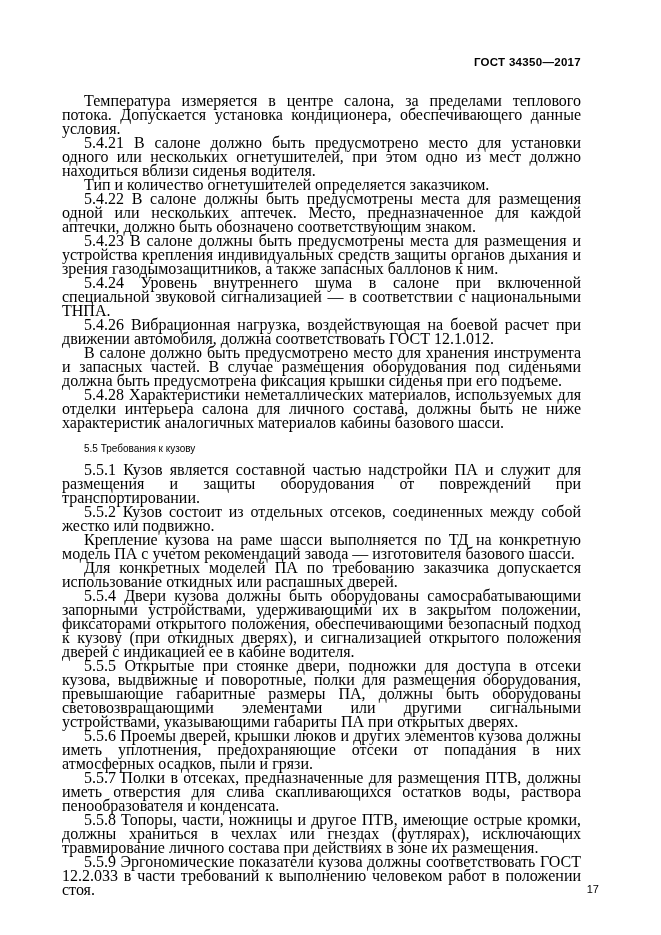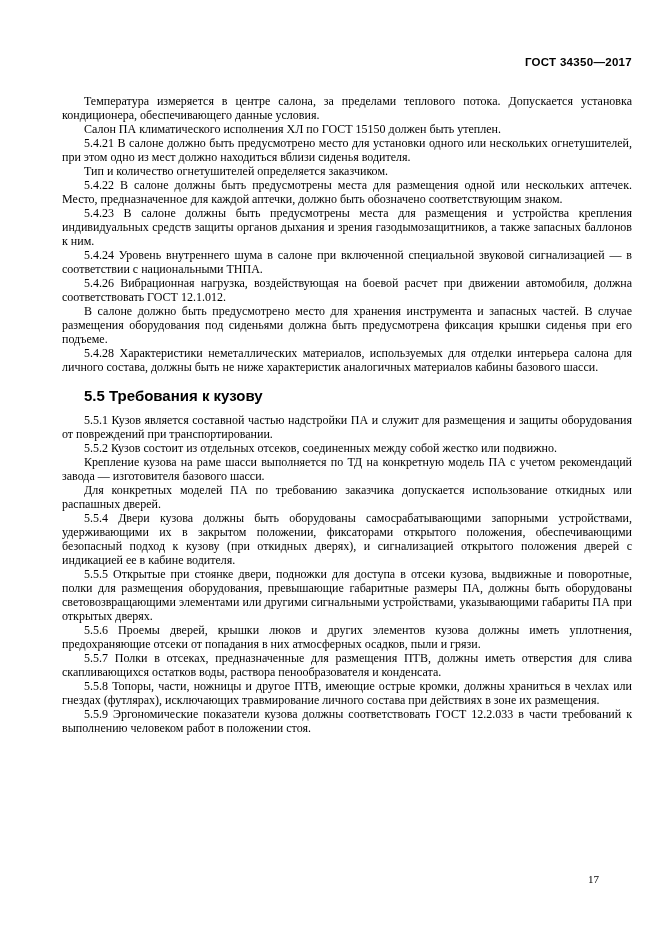--- a/index.html
+++ b/index.html
@@ -11,71 +11,70 @@
     height: 935px;
     background: #ffffff;
     font-family: "Liberation Serif", serif;
     color: #1a1a1a;
   }
   .page {
     position: relative;
     width: 661px;
     height: 935px;
     box-sizing: border-box;
-    padding: 56px 29px 40px 62px;
+    padding: 56px 80px 40px 62px;
   }
   .header {
     text-align: right;
     font-family: "Liberation Sans", sans-serif;
     font-size: 11.5px;
     font-weight: bold;
     letter-spacing: 0.3px;
     color: #000;
     margin: 0 0 26px 0;
   }
   .body-text {
-    font-size: 12px;
+    font-size: 16px;
     line-height: 14.0px;
     text-align: justify;
     color: #000;
   }
   .body-text p {
     margin: 0;
     text-indent: 22px;
     text-align: justify;
     hyphens: none;
   }
   .section-head {
     font-family: "Liberation Sans", sans-serif;
-    font-size: 15px;
-    font-weight: bold;
+    font-size: 10px;
+    font-weight: normal;
     margin: 13px 0 9px 0;
     text-indent: 22px;
     color: #000;
   }
   .footer-page {
     position: absolute;
     right: 62px;
-    bottom: 50px;
-    font-family: Liberation Serif, serif;
+    bottom: 40px;
+    font-family: Liberation Sans, sans-serif;
     font-size: 11px;
     color: #000;
     margin-top: 40px;
   }
 </style>
 </head>
 <body>
 
 <div class="page">
 
   <div class="header">ГОСТ 34350—2017</div>
 
   <div class="body-text">
     <p>Температура измеряется в центре салона, за пределами теплового потока. Допускается установка кондиционера, обеспечивающего данные условия.</p>
-    <p>Салон ПА климатического исполнения ХЛ по ГОСТ 15150 должен быть утеплен.</p>
     <p>5.4.21 В салоне должно быть предусмотрено место для установки одного или нескольких огнетушителей, при этом одно из мест должно находиться вблизи сиденья водителя.</p>
     <p>Тип и количество огнетушителей определяется заказчиком.</p>
     <p>5.4.22 В салоне должны быть предусмотрены места для размещения одной или нескольких аптечек. Место, предназначенное для каждой аптечки, должно быть обозначено соответствующим знаком.</p>
     <p>5.4.23 В салоне должны быть предусмотрены места для размещения и устройства крепления индивидуальных средств защиты органов дыхания и зрения газодымозащитников, а также запасных баллонов к ним.</p>
     <p>5.4.24 Уровень внутреннего шума в салоне при включенной специальной звуковой сигнализацией — в соответствии с национальными ТНПА.</p>
     <p>5.4.26 Вибрационная нагрузка, воздействующая на боевой расчет при движении автомобиля, должна соответствовать ГОСТ 12.1.012.</p>
     <p>В салоне должно быть предусмотрено место для хранения инструмента и запасных частей. В случае размещения оборудования под сиденьями должна быть предусмотрена фиксация крышки сиденья при его подъеме.</p>
     <p>5.4.28 Характеристики неметаллических материалов, используемых для отделки интерьера салона для личного состава, должны быть не ниже характеристик аналогичных материалов кабины базового шасси.</p>
   </div>
 

